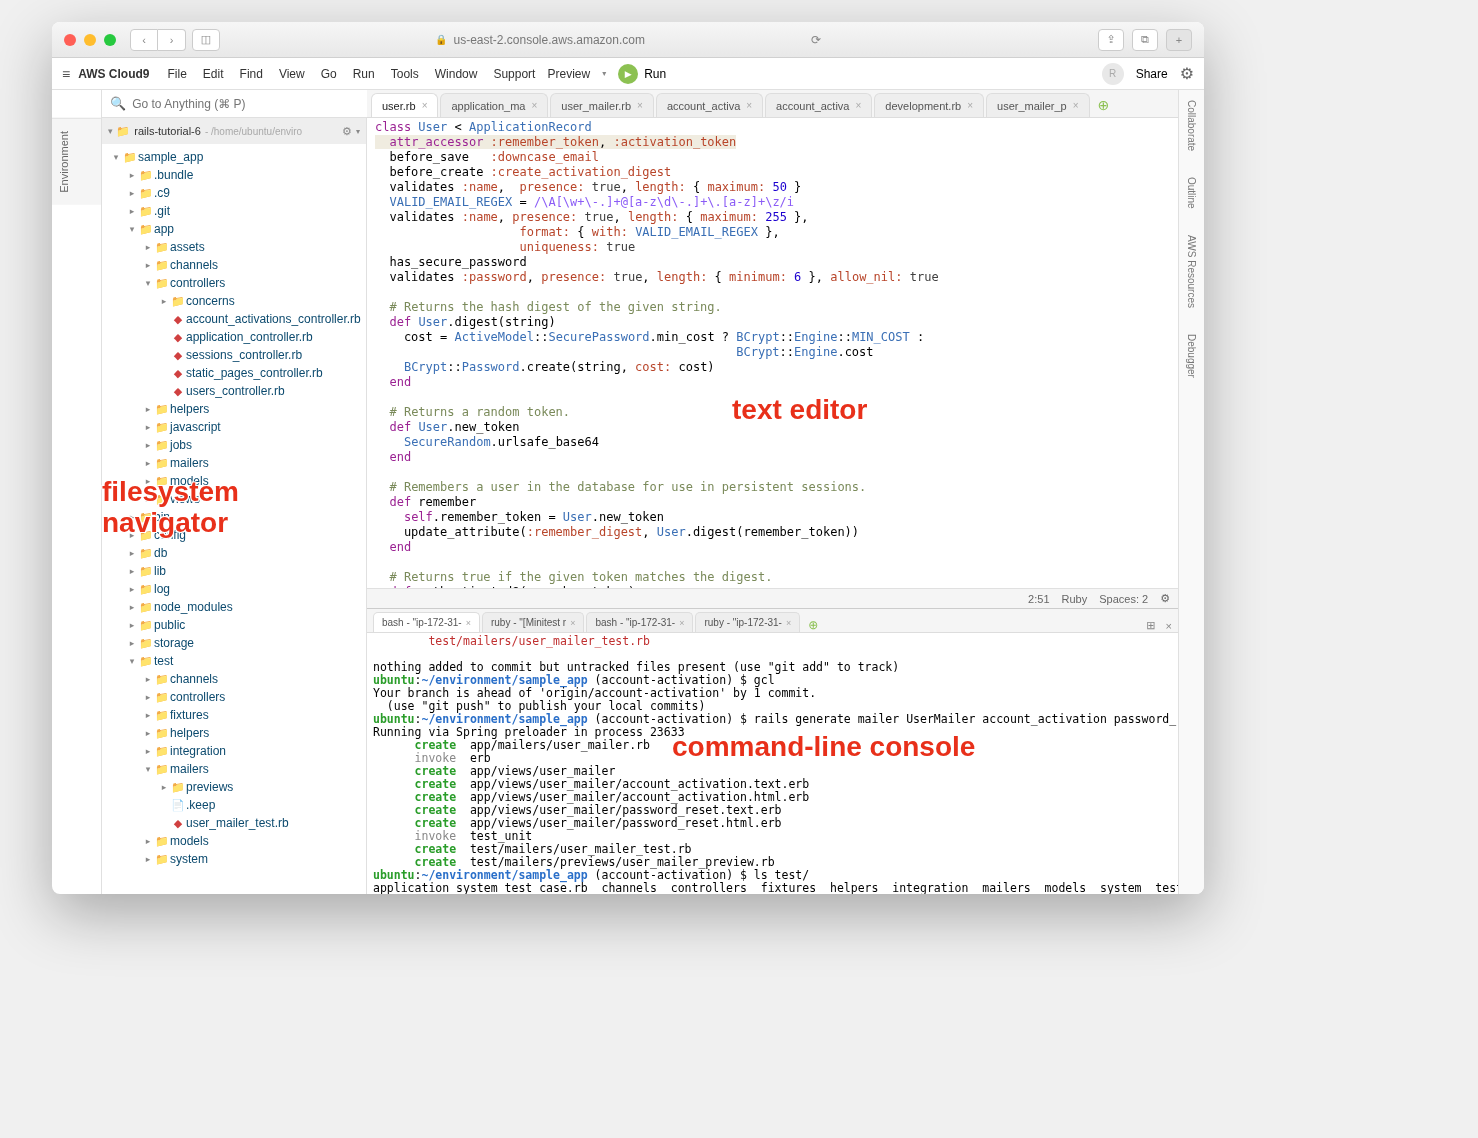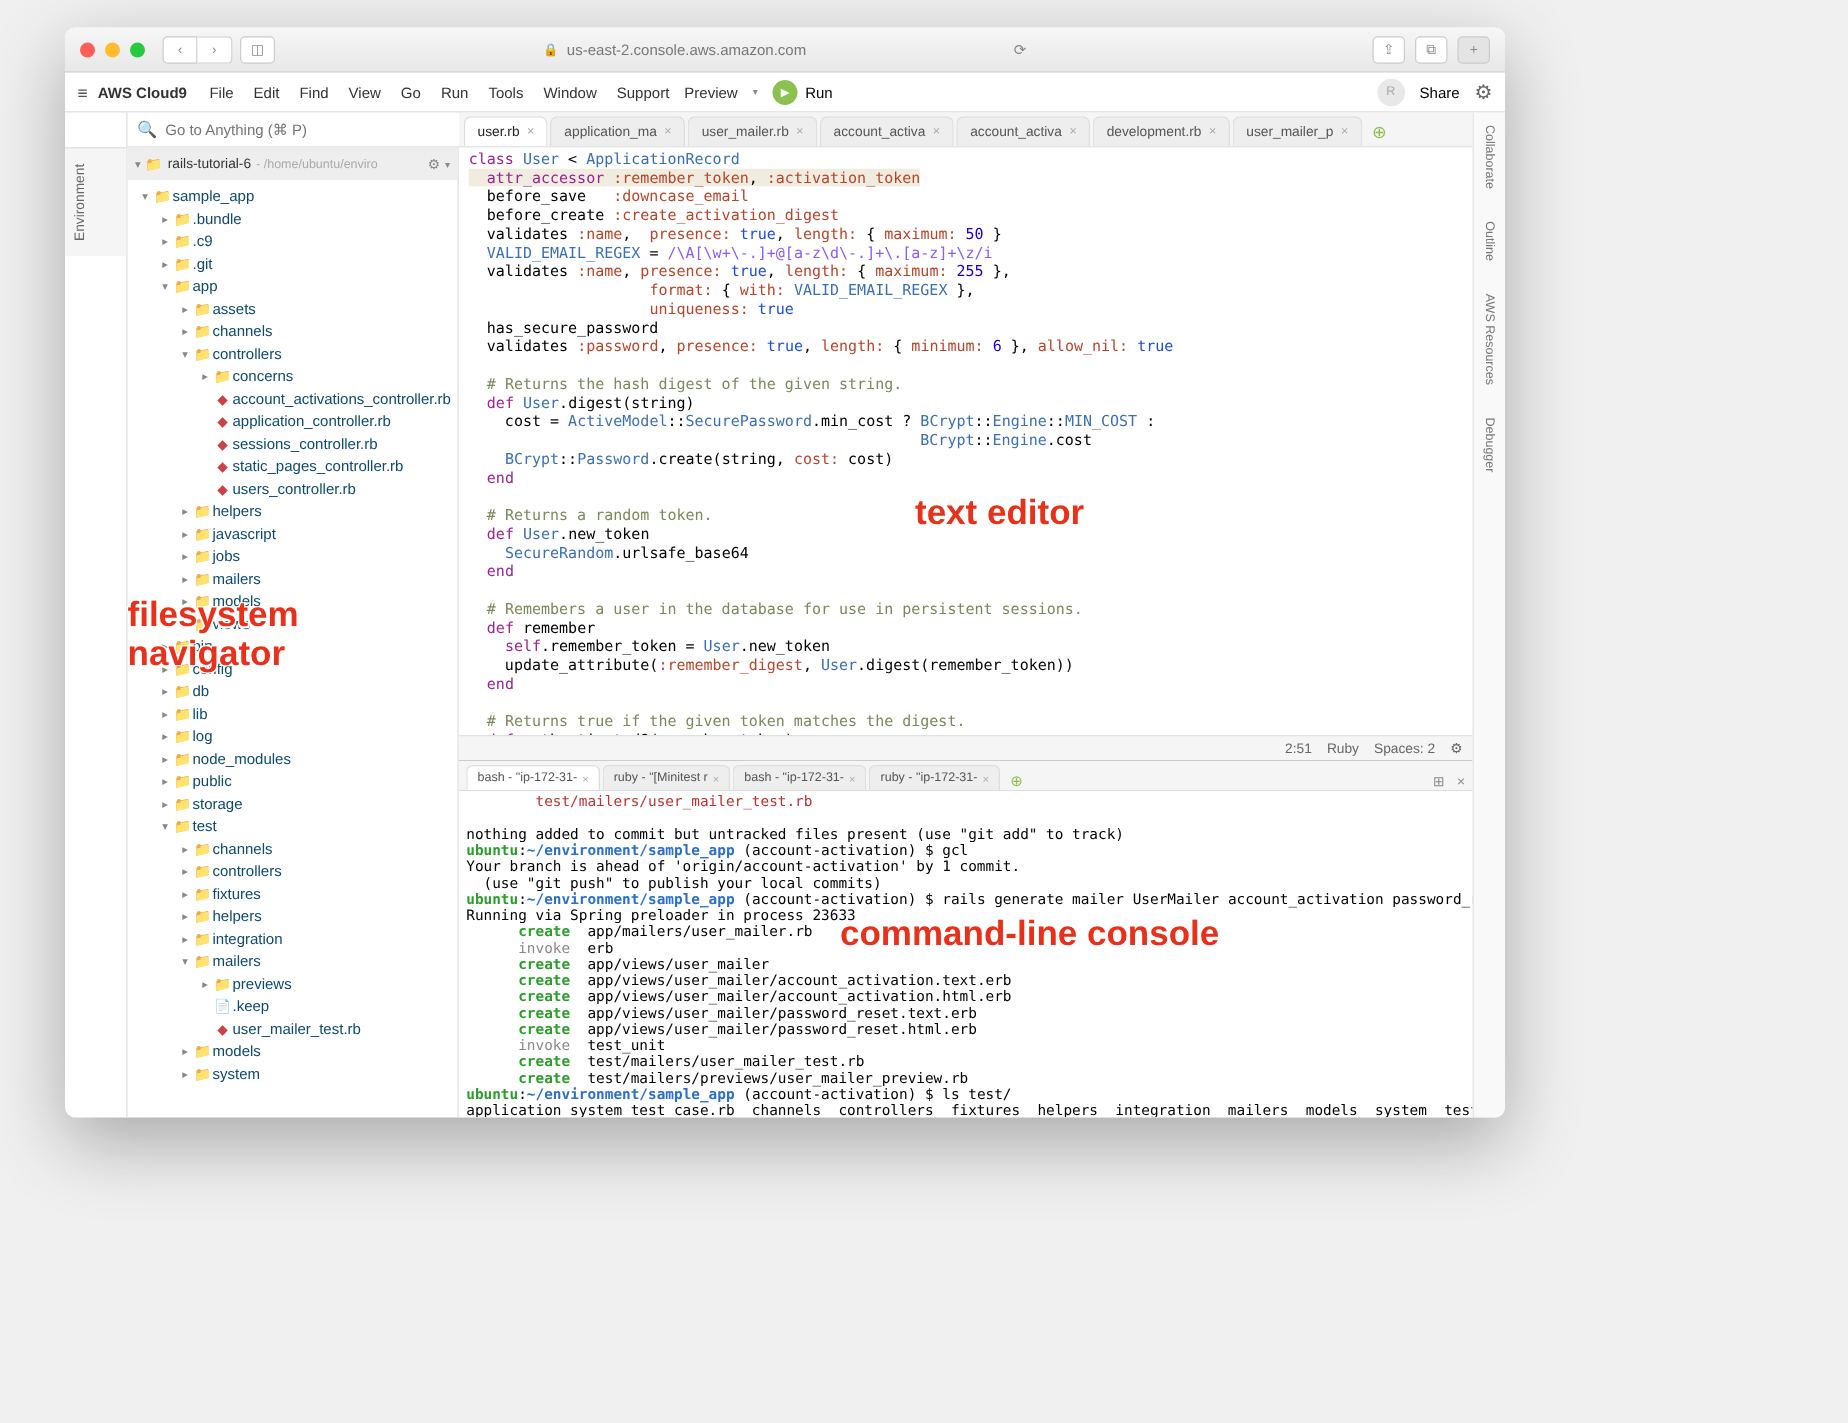--- a/index.html
+++ b/index.html
@@ -48,21 +48,21 @@
 .trow .lbl{color:#0c4a6e;}
 .editor{flex:1;display:flex;flex-direction:column;overflow:hidden;position:relative;justify-content:space-between;}
 .tabs{height:28px;display:flex;align-items:flex-end;background:#f5f5f5;border-bottom:1px solid #ddd;padding:0 4px;gap:2px;overflow:hidden;}
 .tab{height:24px;padding:0 10px;display:flex;align-items:center;gap:6px;background:#eee;border:1px solid #ddd;border-bottom:none;border-radius:6px 6px 0 0;font-size:11px;color:#555;white-space:nowrap;}
 .tab.active{background:#fff;color:#222;}
 .tab .cls{color:#aaa;font-size:10px;}
 .tab.plus{background:none;border:none;color:#8cc152;font-size:14px;padding:0 6px;}
 .code{flex:1;display:flex;overflow:hidden;font-family:Menlo,Consolas,monospace;font-size:12px;line-height:15px;background:#fff;}
 .gutter{width:38px;background:#f7f7f7;color:#bbb;text-align:right;padding:2px 6px 2px 0;border-right:1px solid #eee;}
 .codelines{flex:1;padding:2px 8px;white-space:pre;overflow:hidden;}
-.hl-kw{color:#9b2393;} .hl-cls{color:#3a6fb5;} .hl-sym{color:#b8452a;} .hl-str{color:#8b5cf6;} .hl-num{color:#1c00cf;} .hl-com{color:#7a8a5a;} .hl-const{color:#3a6fb5;} .hl-bool{color:#1d4ed8;}
+.hl-kw{color:#9b2393;} .hl-cls{color:#3a6fb5;} .hl-sym{color:#b8452a;} .hl-str{color:#8b5cf6;} .hl-num{color:#1c00cf;} .hl-com{color:#7a8a5a;} .hl-const{color:#3a6fb5;} .hl-bool{color:#404040;}
 .line2{background:#f0ece0;}
 .status{height:20px;background:#f5f5f5;border-top:1px solid #e0e0e0;display:flex;align-items:center;justify-content:flex-end;padding:0 8px;gap:12px;font-size:11px;color:#666;}
 .termpanel{height:286px;border-top:1px solid #ccc;display:flex;flex-direction:column;}
 .termtabs{height:24px;display:flex;align-items:flex-end;background:#f5f5f5;border-bottom:1px solid #ddd;padding:0 6px;gap:2px;}
 .ttab{height:20px;padding:0 8px;display:flex;align-items:center;gap:4px;background:#eee;border:1px solid #ddd;border-bottom:none;border-radius:5px 5px 0 0;font-size:10px;color:#555;}
 .ttab.active{background:#fff;}
 .ttab .cls{color:#aaa;font-size:9px;}
 .term{flex:1;background:#fff;font-family:Menlo,Consolas,monospace;font-size:11.5px;line-height:13px;padding:2px 6px;overflow:hidden;white-space:pre;}
 .tred{color:#c03030;} .tgreen{color:#2a9d2a;font-weight:bold;} .tgrey{color:#888;} .tprompt{color:#2a9d2a;font-weight:bold;} .tblue{color:#2a6fc9;font-weight:bold;}
 .rightrail{width:26px;border-left:1px solid #e0e0e0;background:#f9f9f9;display:flex;flex-direction:column;align-items:center;padding-top:6px;gap:18px;}

